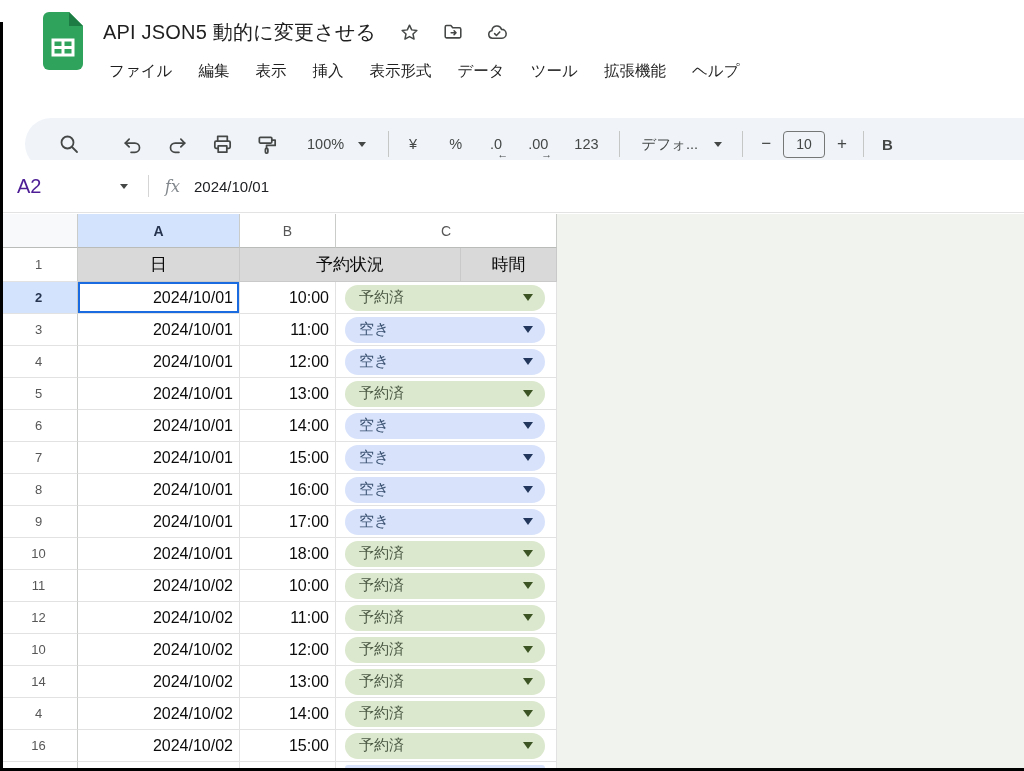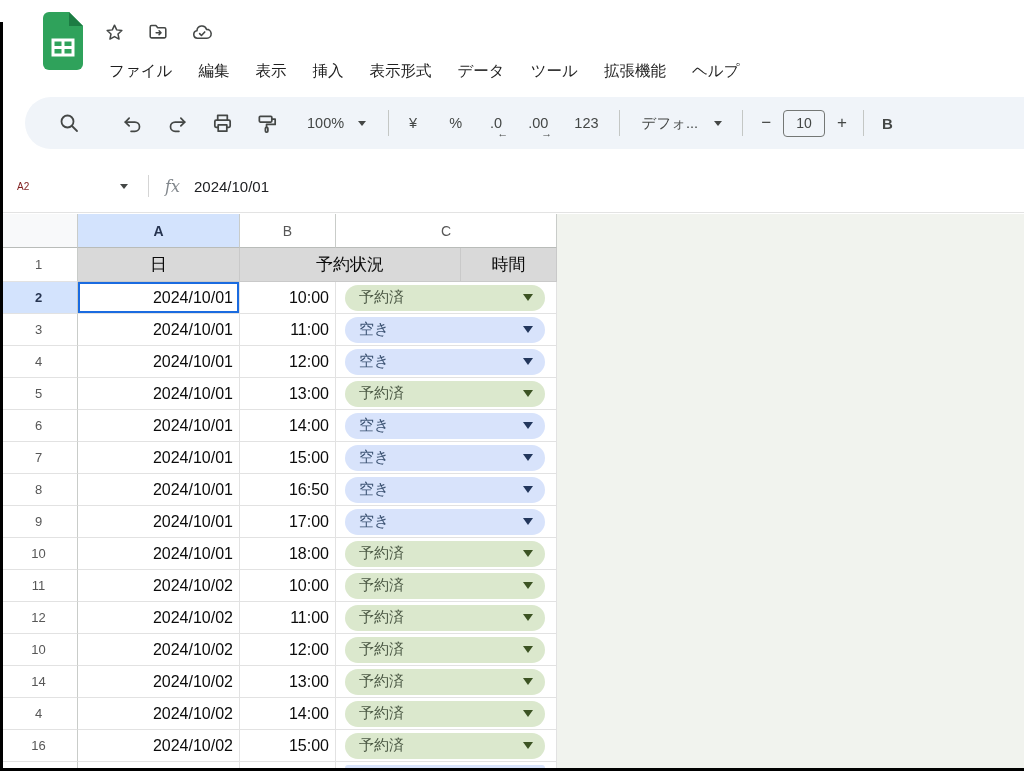--- a/index.html
+++ b/index.html
@@ -15,39 +15,39 @@
   #titlebar { left:0; top:0; width:1024px; height:96px; background:#fff; }
   #logo { left:43px; top:12px; width:40px; height:58px; }
   #title-row { left:103px; top:16px; height:32px; display:flex; align-items:center; gap:22px; }
   #doc-title { font-size:20px; color:#1f1f1f; letter-spacing:.2px; white-space:nowrap; }
   .tb-ico { width:22px; height:22px; display:inline-flex; align-items:center; justify-content:center; }
   .tb-ico svg { stroke:#444746; fill:none; stroke-width:1.7; stroke-linecap:round; stroke-linejoin:round; }
   #menu-bar { left:96px; top:54px; height:32px; display:flex; align-items:flex-end; }
   .menu-item { font-size:15.5px; color:#1f1f1f; padding:4px 13px; border-radius:6px; white-space:nowrap; }
 
   
-  #toolbar { left:25px; top:97px; width:999px; height:52px; background:#f0f4f9;
+  #toolbar { left:25px; top:118px; width:999px; height:52px; background:#f0f4f9;
     border-radius:26px 0 0 26px; display:flex; align-items:center; }
   .ti { display:flex; align-items:center; justify-content:center; color:#444746; flex:none; }
   .ti svg { stroke:#444746; fill:none; stroke-width:1.8; stroke-linecap:round; stroke-linejoin:round; }
   .tdiv { width:1px; height:26px; background:#c4c7c5; flex:none; }
   .caret { width:0; height:0; border-left:4.5px solid transparent; border-right:4.5px solid transparent;
     border-top:5.5px solid #444746; display:inline-block; }
   .tool-text { font-size:14.5px; color:#444746; }
   .numfmt { font-size:14.5px; color:#444746; position:relative; line-height:1; }
   .numfmt .arr { position:absolute; font-size:11px; bottom:-9px; }
   #font-size-box { width:42px; height:27px; border:1px solid #747775; border-radius:4px;
     display:flex; align-items:center; justify-content:center; font-size:14px; color:#444746; background:transparent; }
   #bold-btn { font-weight:bold; font-size:15px; color:#444746; }
 
   
   #formula-bar { left:0; top:160px; width:1024px; height:53px; background:#fff;
     border-bottom:1px solid #e3e3e3; display:flex; align-items:center; }
   #name-box { width:148px; display:flex; align-items:center; padding-left:17px; }
-  #name-box-value { font-size:10px; color:#7f1d1d; flex:1; }
+  #name-box-value { font-size:20px; color:#4c1d95; flex:1; }
   #fx-divider { width:1px; height:22px; background:#d5d5d5; }
   #fx-icon { font-family:"DejaVu Serif","Liberation Serif",serif; font-style:italic;
     font-size:16px; color:#80868b; margin:0 14px 0 16px; }
   #formula-value { font-size:15px; color:#202124; }
 
   
   #sheet { left:0; top:214px; width:1024px; height:557px; background:#f1f3ee; }
   .hrow { display:flex; height:34px; }
   #corner-box { width:78px; height:34px; background:#f8f9fa; border-right:1px solid #c9ccc9; border-bottom:1px solid #b9bcb9; }
   .colhead { height:34px; background:#fff; border-right:1px solid #c9ccc9; border-bottom:1px solid #b9bcb9;
@@ -90,20 +90,21 @@
       <path d="M6 0 h20 l14 14 v38 a6 6 0 0 1 -6 6 H6 a6 6 0 0 1 -6 -6 V6 a6 6 0 0 1 6 -6 z" fill="#2fa25b"></path>
       <path d="M26 0 l14 14 h-14 z" fill="#1c7c43"></path>
       <g stroke="#fff" stroke-width="3" fill="none">
         <rect x="10" y="28" width="20" height="15"></rect>
         <line x1="20" y1="28" x2="20" y2="43"></line>
         <line x1="10" y1="35.5" x2="30" y2="35.5"></line>
       </g>
     </svg>
   </div>
   <div id="title-row" class="abs">
+    <span id="doc-title">API JSON5 動的に変更させる</span>
     <span class="tb-ico">
       <svg width="21" height="21" viewBox="0 0 24 24">
           <path d="M12 3.6 l2.5 5.4 5.9.7 -4.4 4 1.2 5.8 -5.2-2.9 -5.2 2.9 1.2-5.8 -4.4-4 5.9-.7 z"></path>
         </svg>
     </span>
     <span class="tb-ico">
       <svg width="22" height="22" viewBox="0 0 24 24">
           <path d="M3.5 6.5 a1.5 1.5 0 0 1 1.5 -1.5 h4.7 l2 2.4 H19 a1.5 1.5 0 0 1 1.5 1.5 v8 a1.5 1.5 0 0 1 -1.5 1.5 H5 a1.5 1.5 0 0 1 -1.5 -1.5 z"></path>
           <path d="M10 12.8 h5.2 m-2 -2.1 l2.1 2.1 -2.1 2.1"></path>
         </svg>
@@ -268,21 +269,21 @@
         <div class="cell cC">
           <div class="pill vacant">
             <span class="lbl">空き</span>
             <span class="tri"></span>
           </div>
         </div>
       </div>
       <div class="grow">
         <div class="rh">8</div>
         <div class="cell cA date">2024/10/01</div>
-        <div class="cell cB time">16:50</div>
+        <div class="cell cB time">16:00</div>
         <div class="cell cC">
           <div class="pill vacant">
             <span class="lbl">空き</span>
             <span class="tri"></span>
           </div>
         </div>
       </div>
       <div class="grow">
         <div class="rh">9</div>
         <div class="cell cA date">2024/10/01</div>

